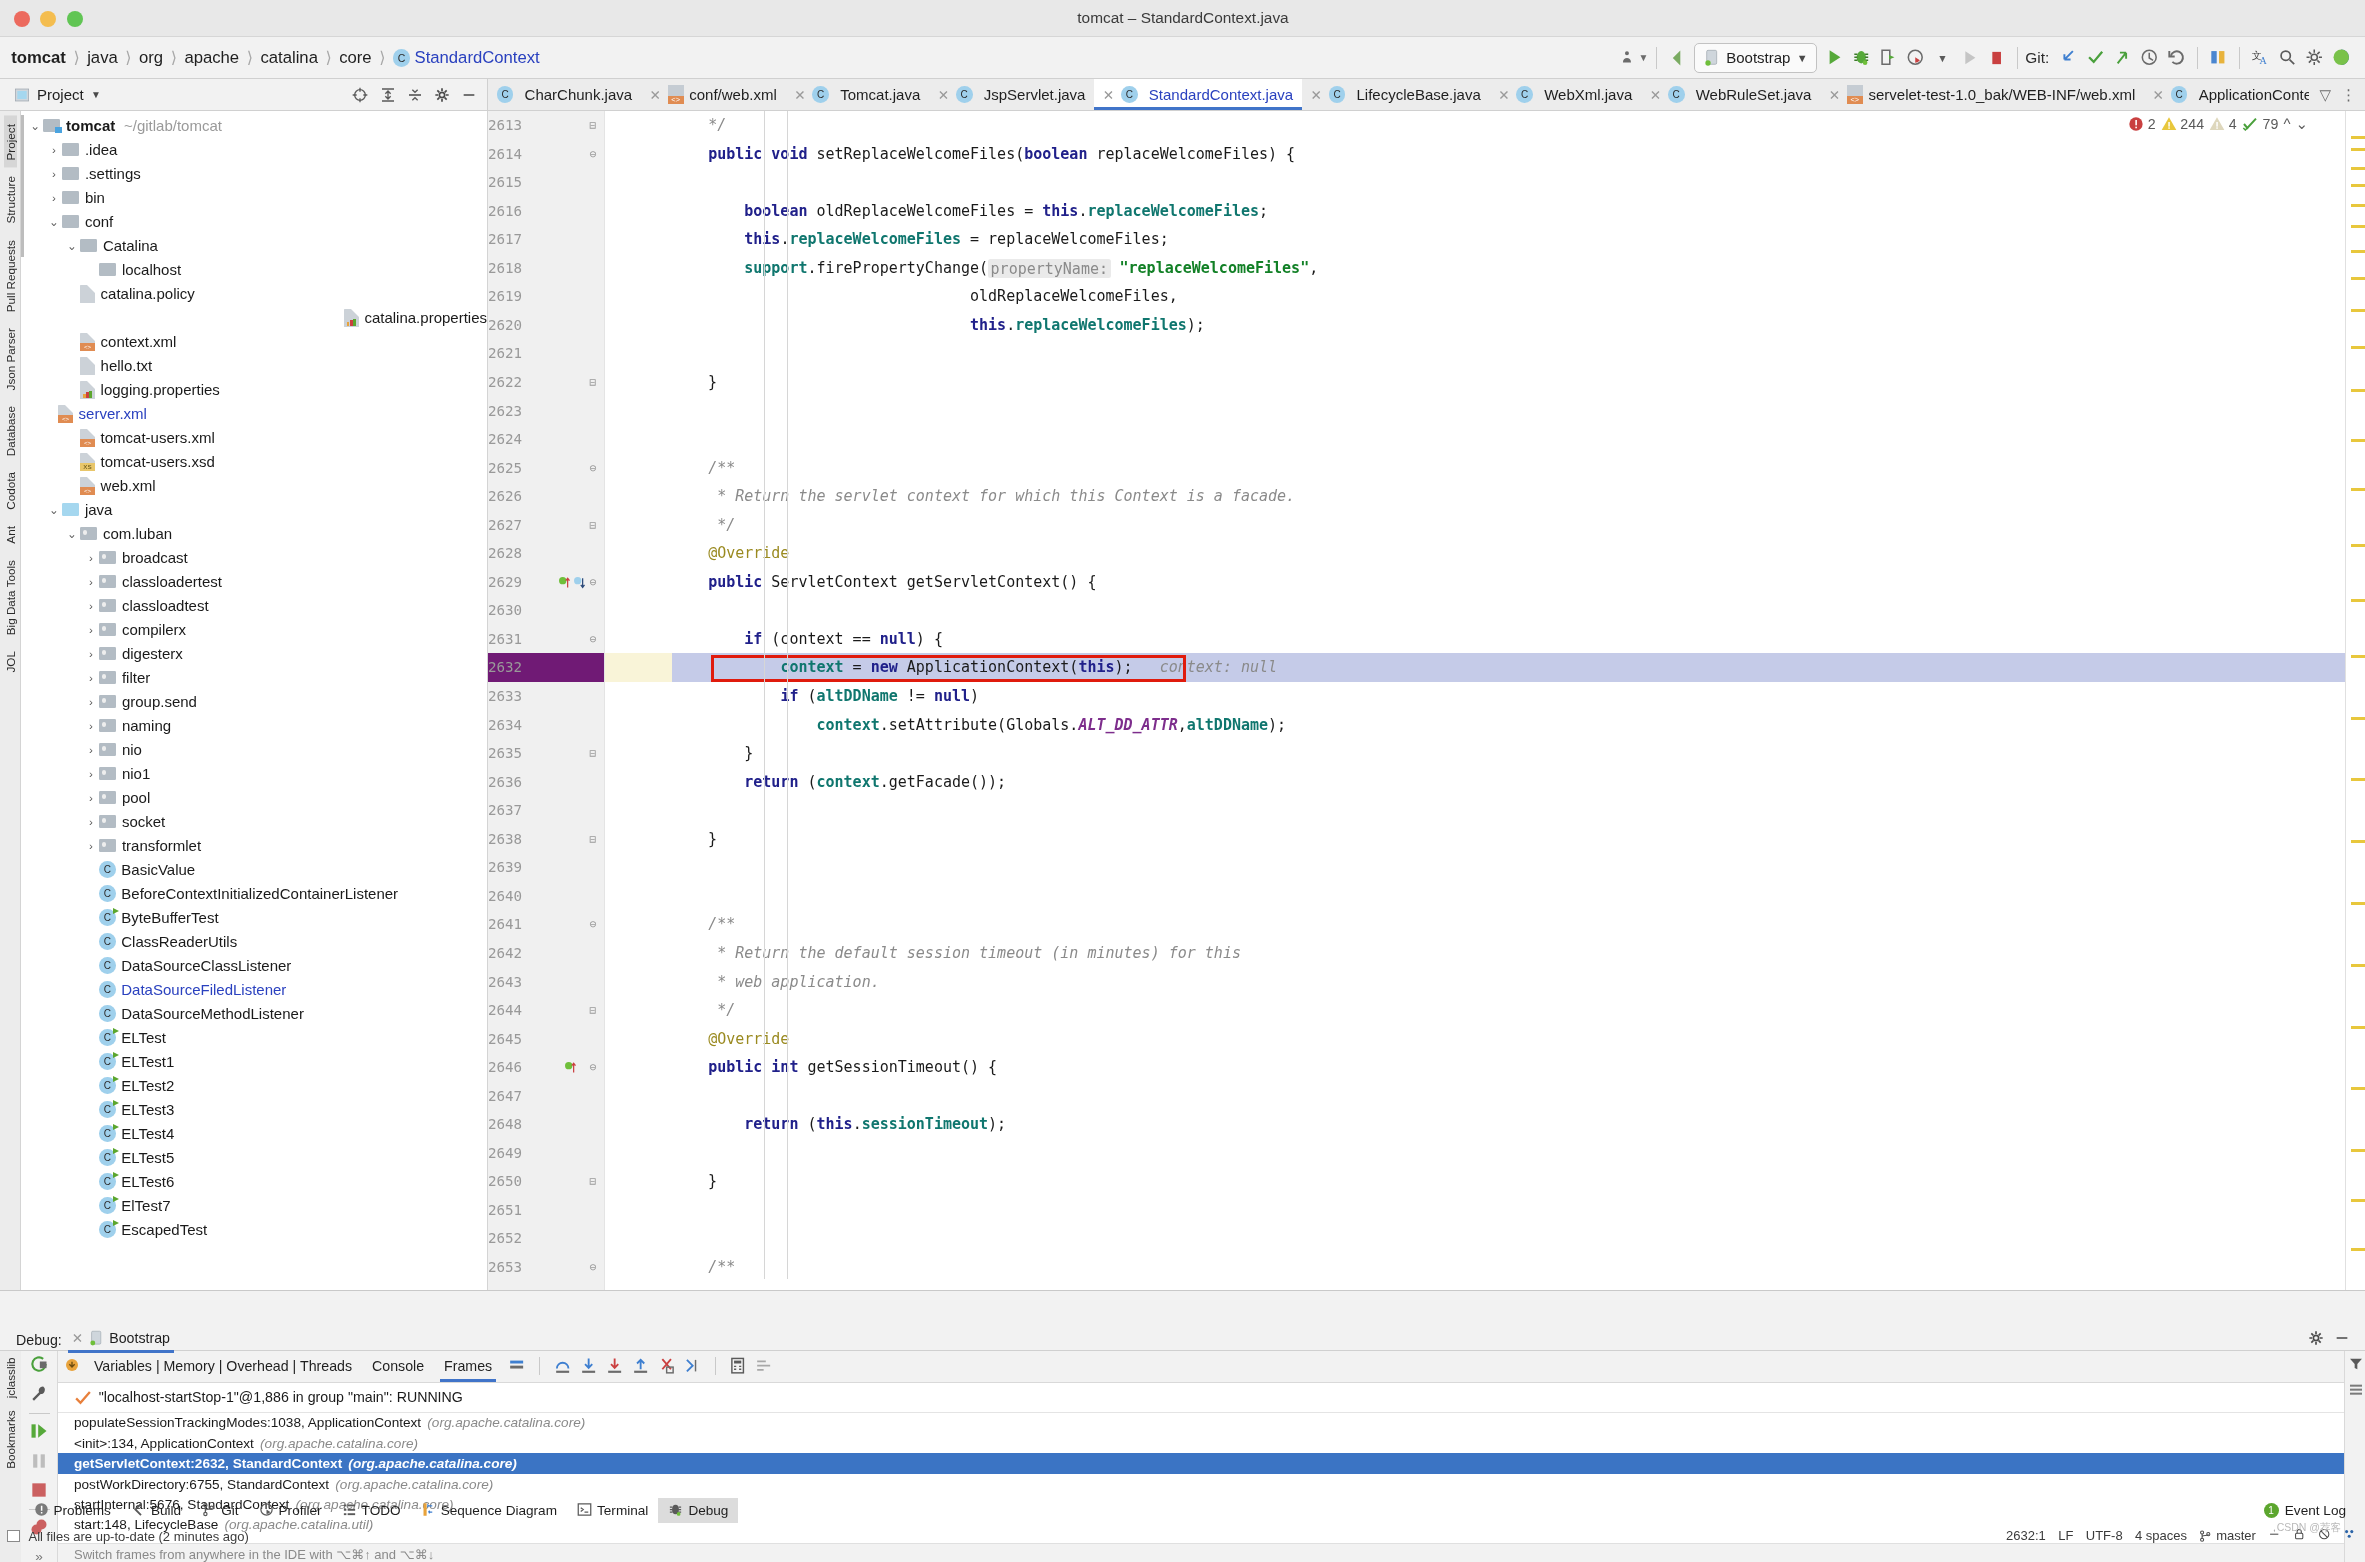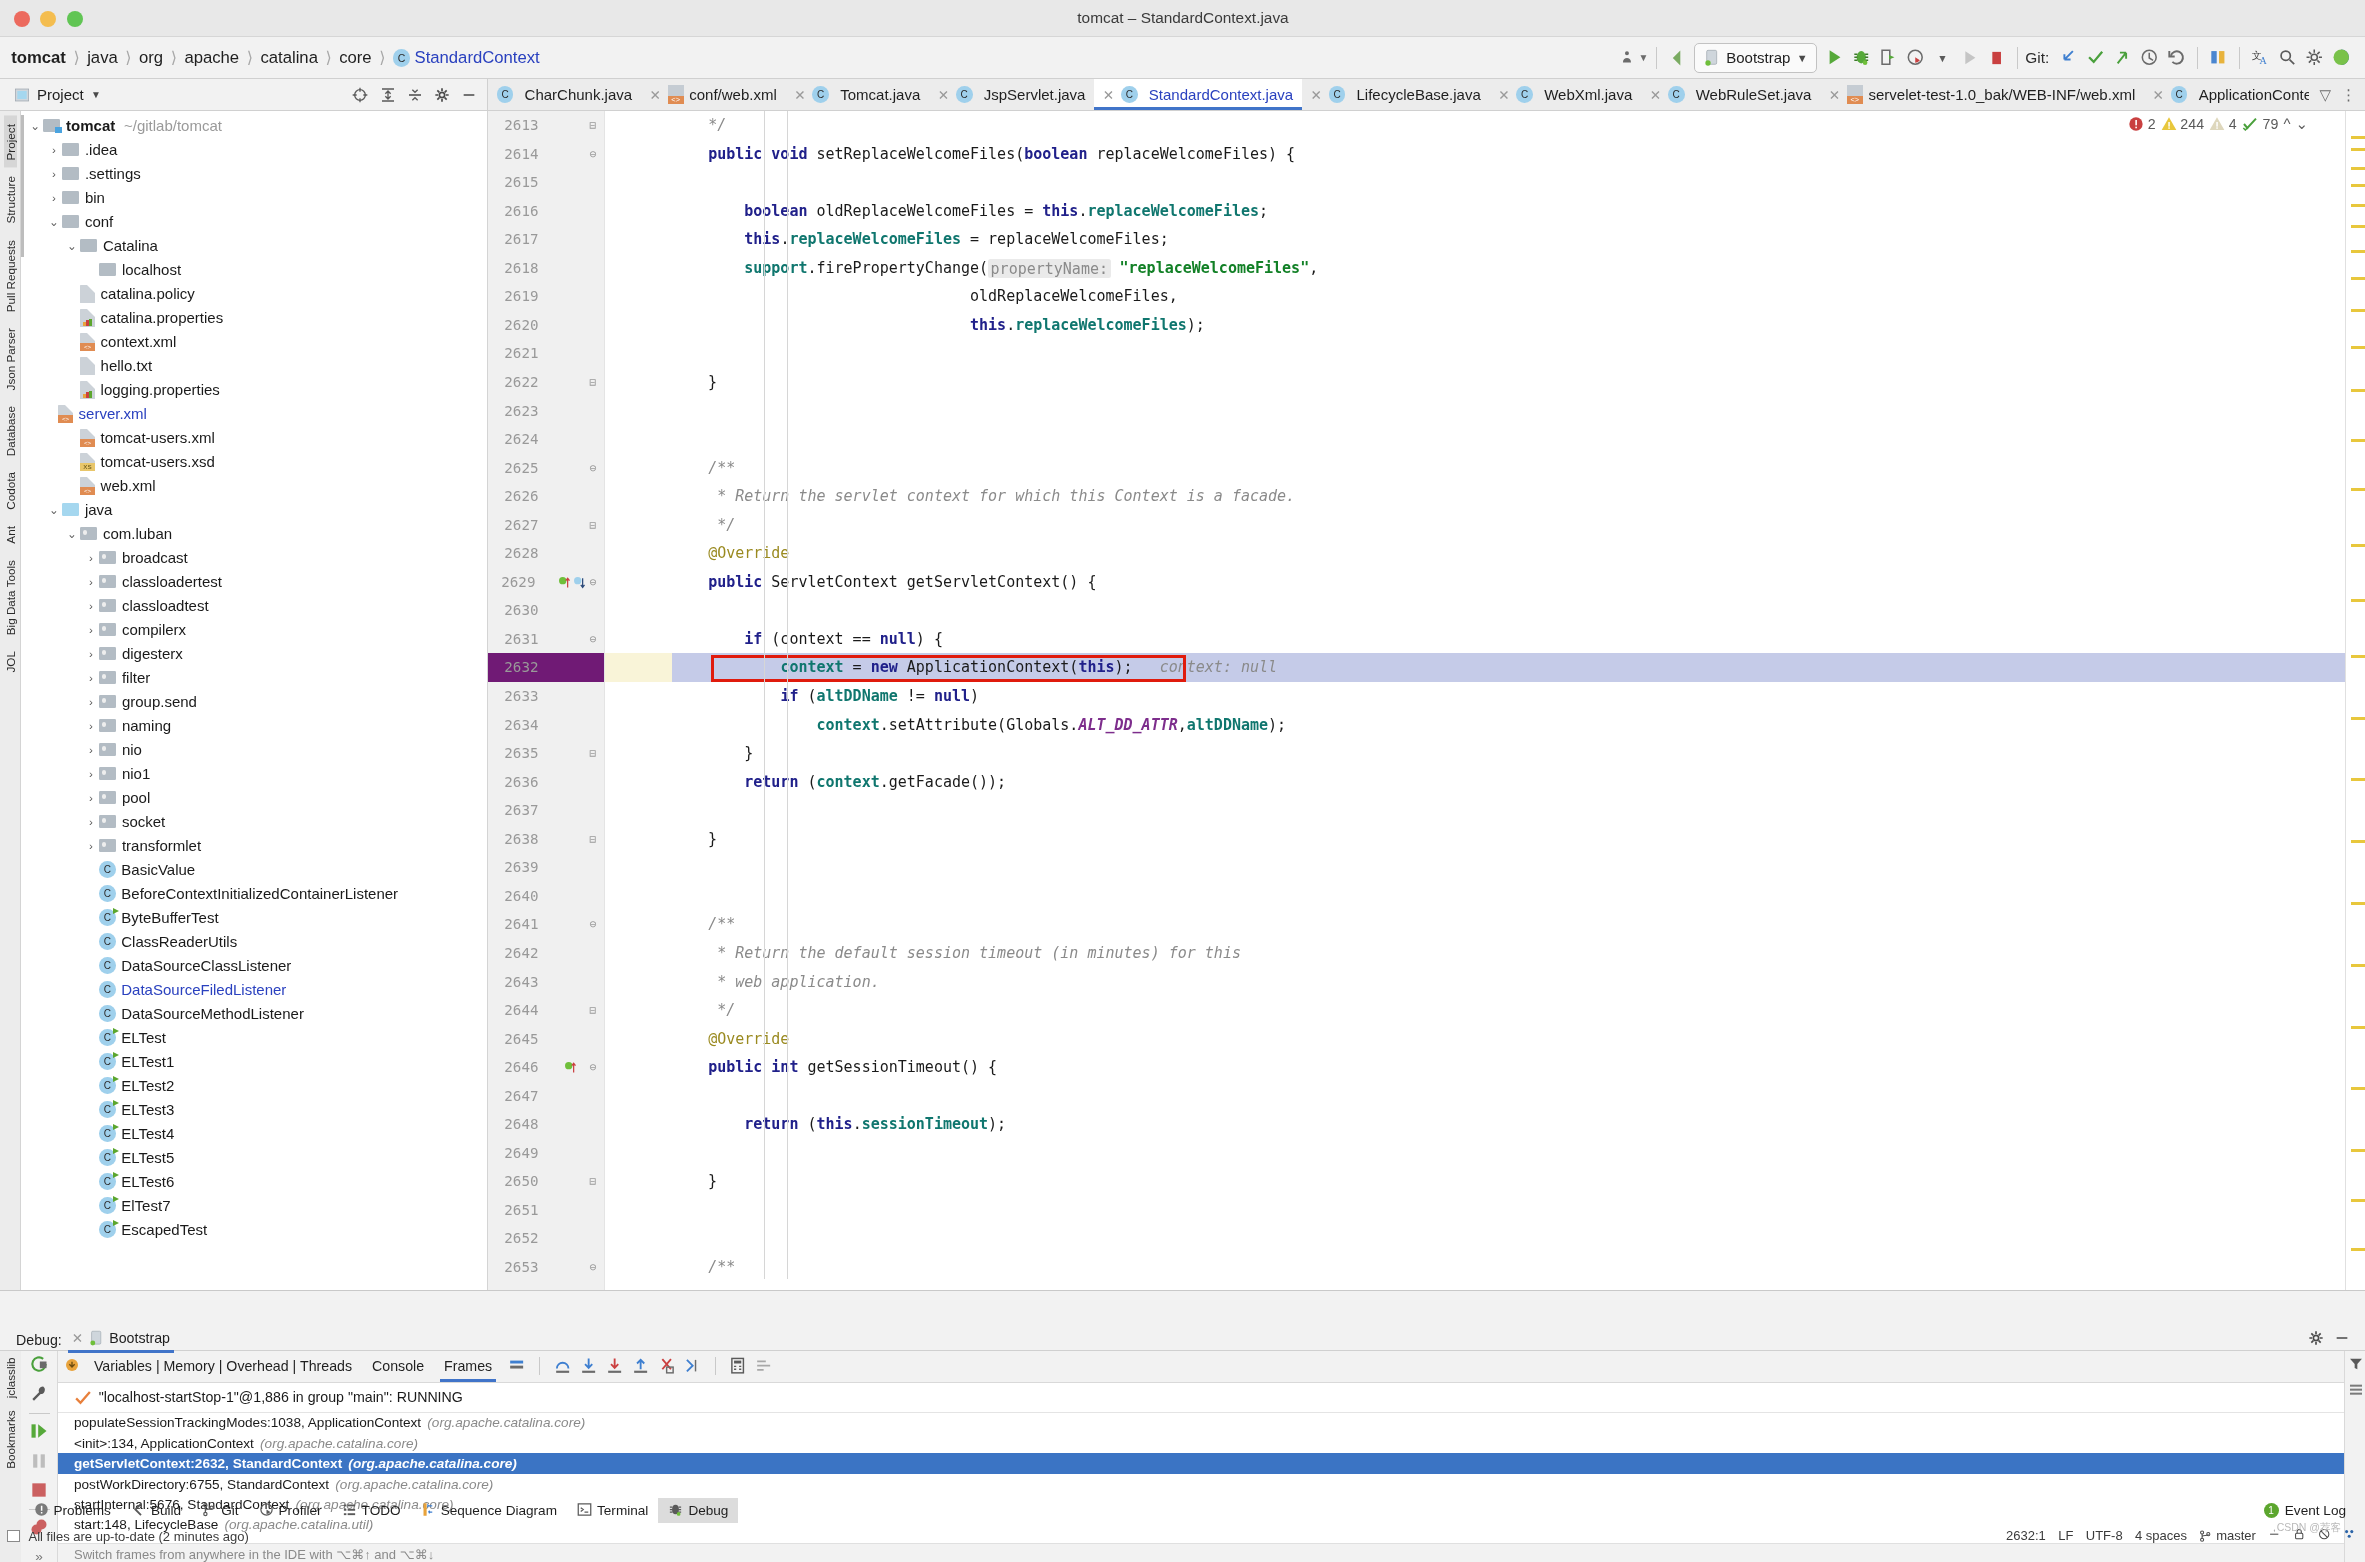--- a/index.html
+++ b/index.html
@@ -170,21 +170,21 @@
 
   
   .editor { flex: 1; background: #fff; position: relative; overflow: hidden; display: flex; }
   .gutter {
     width: 117px; min-width: 117px; background: #f0f0f0; position: relative;
     border-right: 0.6px solid #e4e4e4;
   }
   .code-area { flex: 1; position: relative; background: #fff; }
   .cline { height: 28.6px; display: flex; align-items: center; font-family: "DejaVu Sans Mono", monospace; }
   .lineno {
-    width: 73px; text-align: center; padding-right: 6.2px;
+    width: 73px; text-align: left; padding-right: 6.2px;
     font-size: 14.2px; color: #999; font-family: "DejaVu Sans Mono", monospace;
   }
   .gut-extra { flex: 1; display: flex; align-items: center; gap: 1.9px; padding-left: 3.7px; }
   .fold { color:#9a9a9a; font-size: 11.7px; }
   .code {
     font-family: "DejaVu Sans Mono", monospace; font-size: 15px; color: #1a1a1a;
     white-space: pre; padding-left: 67px;
   }
   .hl-row { background: #f9f4d8; }
   .hl-row-gut { background: #701a75; }
@@ -567,21 +567,21 @@
       <div class="trow" style="padding-left: 62px;">
         <span class="chev none">›</span>
         <span class="ic-folder"></span>
         <span class="tname">localhost</span>
       </div>
       <div class="trow" style="padding-left: 43px;">
         <span class="chev none">›</span>
         <span class="ic-file"></span>
         <span class="tname">catalina.policy</span>
       </div>
-      <div class="trow" style="padding-left: 43px;">
+      <div class="trow" style="padding-left: 43px; justify-content: flex-end;">
         <span class="chev none">›</span>
         <span class="ic-file">
           <span class="badge prop"><span style="display:inline-block;width:2.5px;height:4.3px;background:#e8a33c;"></span><span style="display:inline-block;width:2.5px;height:6.2px;background:#cb4040;margin-left:0.6px;"></span><span style="display:inline-block;width:2.5px;height:7.4px;background:#5ca62e;margin-left:0.6px;"></span></span>
         </span>
         <span class="tname">catalina.properties</span>
       </div>
       <div class="trow" style="padding-left: 43px;">
         <span class="chev none">›</span>
         <span class="ic-file">
           <span class="badge xml">&lt;&gt;</span>

